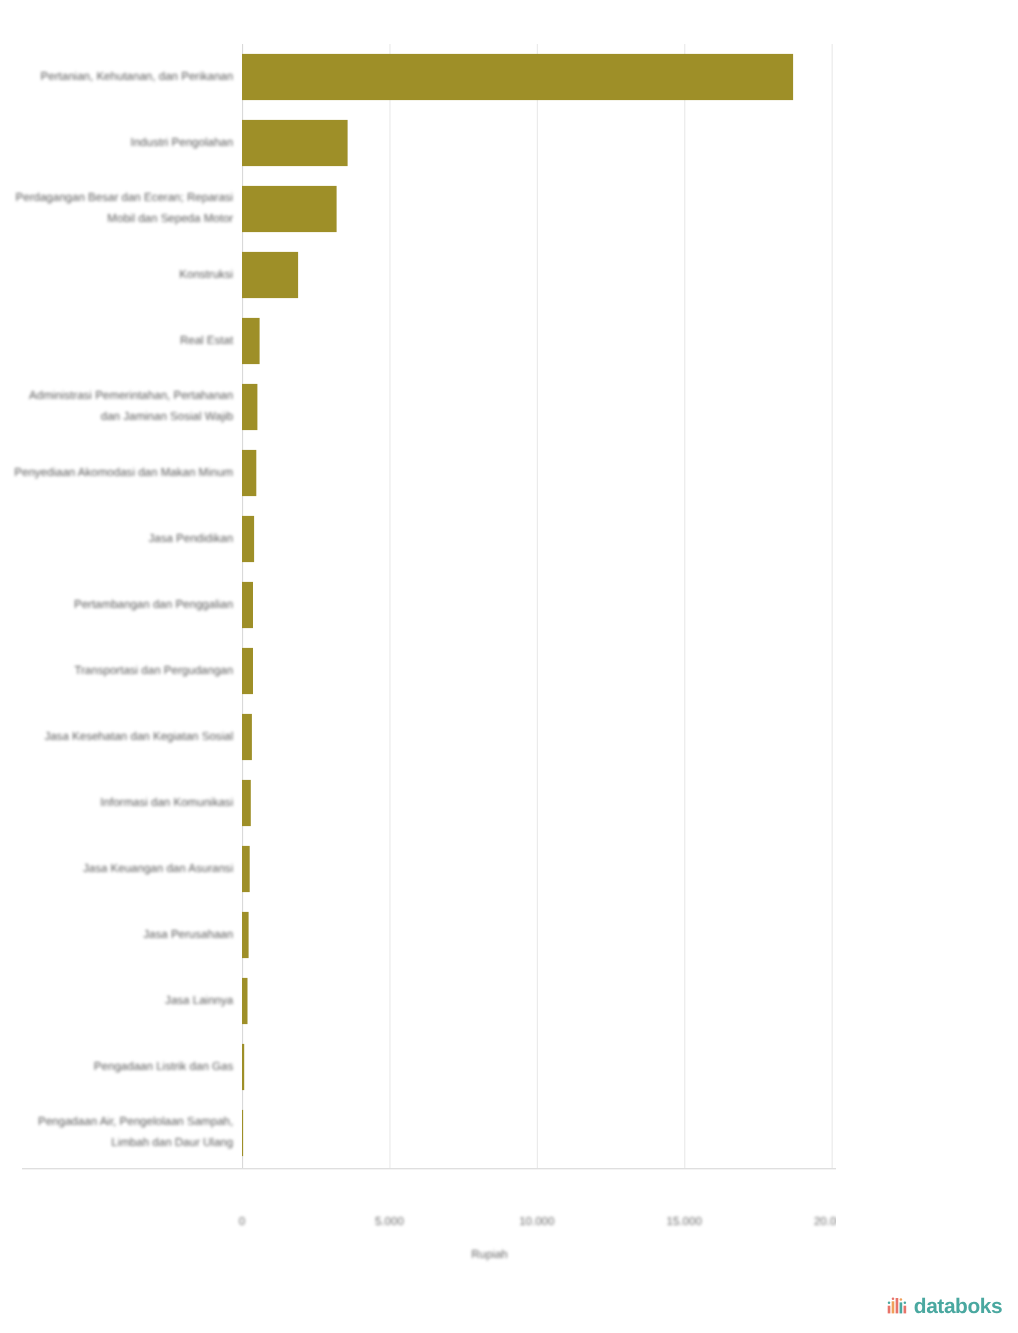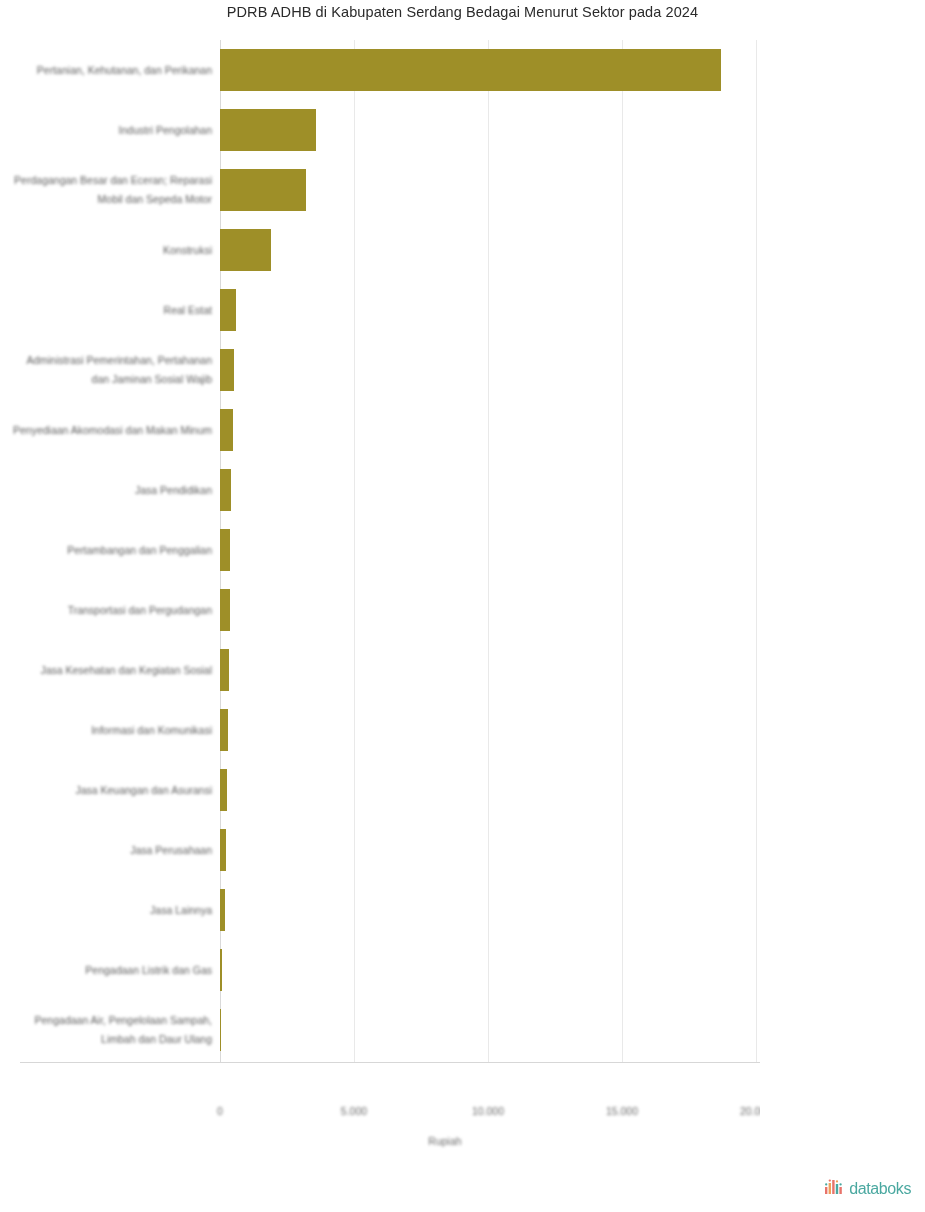--- a/index.html
+++ b/index.html
@@ -118,41 +118,40 @@
   
   #logo {
     position: absolute;
     right: 14px; bottom: 12px;
     display: flex;
     align-items: center;
     gap: 3px;
   }
   #logo-mark { display: block; }
   #logo-text {
-    font-size: 16px;
+    font-size: 19px;
     color: #4aa8a0;
     letter-spacing: -.4px;
-    font-weight: 400;
+    font-weight: 700;
   }
 
   
   #right-mask {
     position: absolute;
     left: 760px; top: 0;
     width: 165px; height: 1212px;
     background: #ffffff;
     pointer-events: none;
   }
 </style>
 </head>
 <body>
 
 <div id="page">
 
-  <div id="chart-title">PDRB ADHB di Kabupaten Serdang Bedagai Menurut Sektor pada 2024</div>
 
   <div id="plot">
     <div id="grid">
         <div class="gridline" style="left: 354px;"></div>
         <div class="gridline" style="left: 488px;"></div>
         <div class="gridline" style="left: 622px;"></div>
         <div class="gridline" style="left: 756px;"></div>
         <div class="gridline" style="left: 890px;"></div>
       </div>
     <div class="axis-base"></div>

